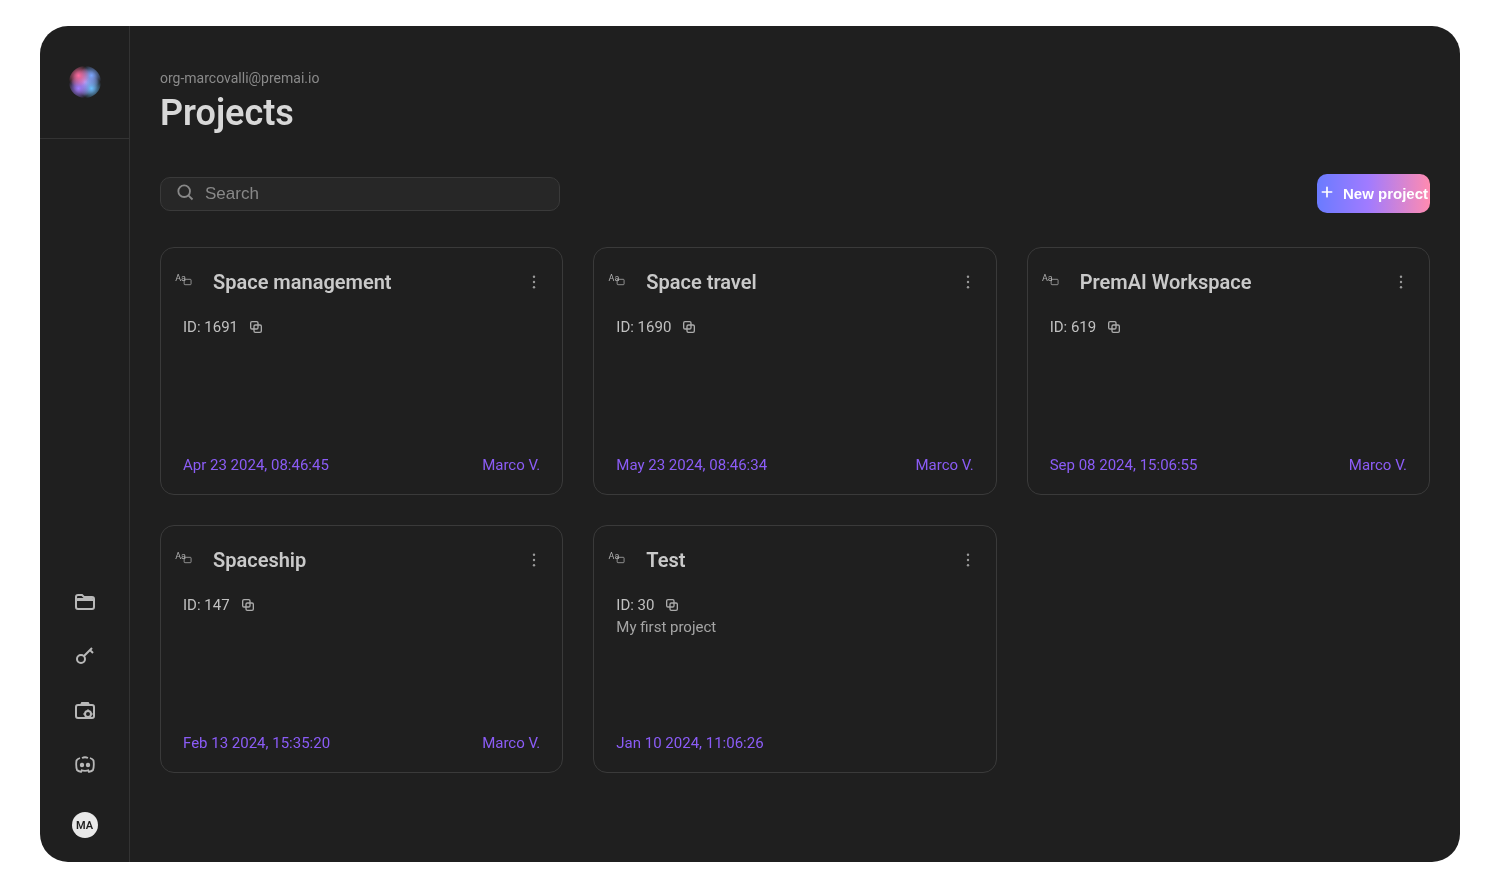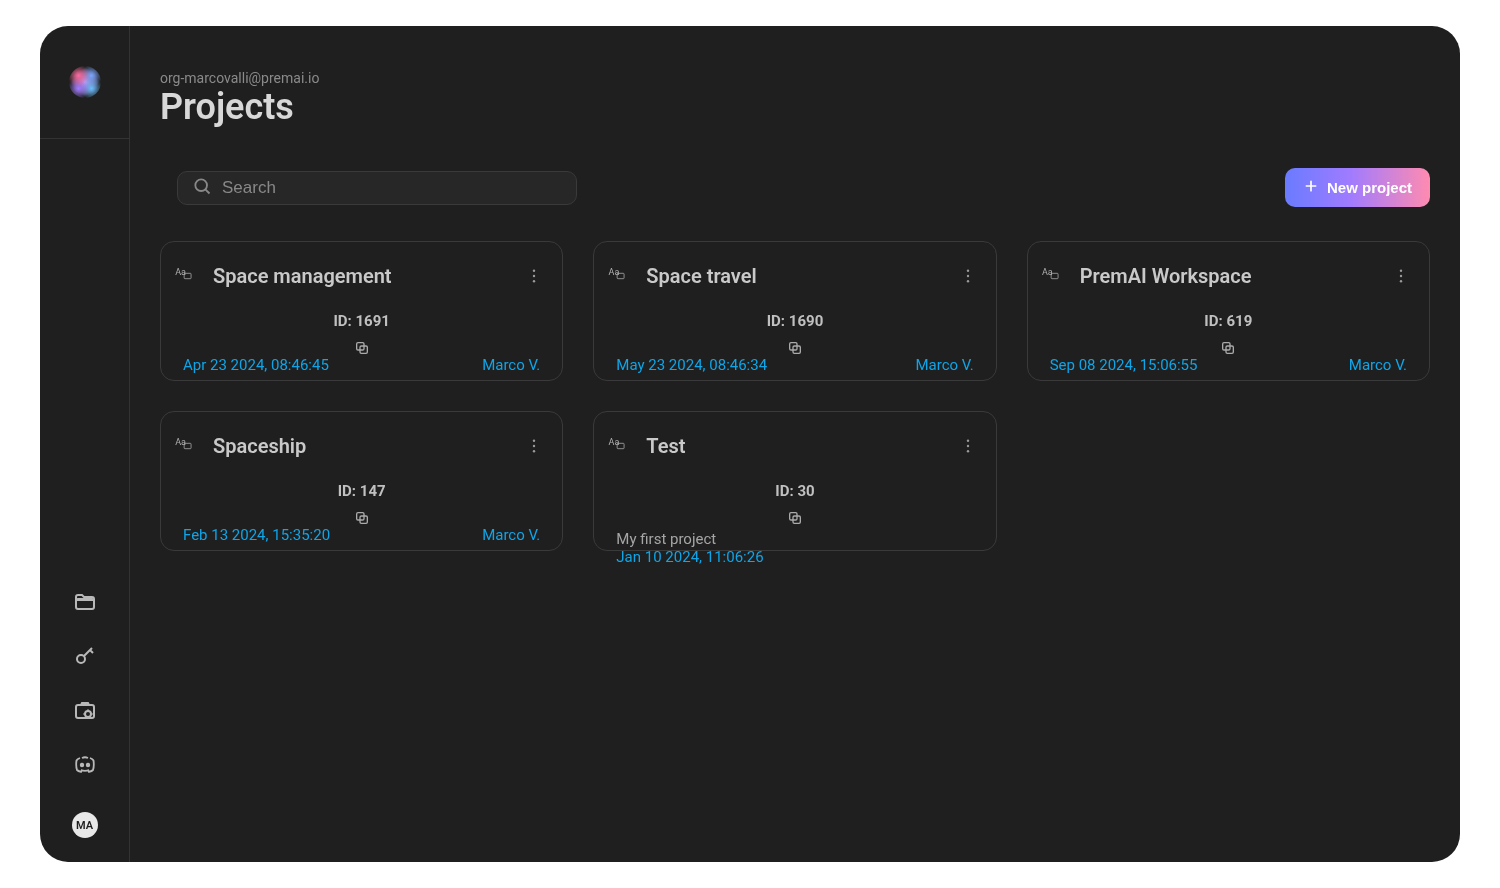--- a/index.html
+++ b/index.html
@@ -78,21 +78,21 @@
       cursor: pointer;
     }
     .main {
       flex: 1;
       padding: 44px 30px 30px 30px;
       color: #b8b8b8;
     }
     .breadcrumb {
       font-size: 14px;
       color: #8a8a8a;
-      margin-bottom: 0;
+      margin-bottom: 6px;
     }
     .page-title {
       font-size: 36px;
       font-weight: 600;
       color: #d8d8d8;
       margin-bottom: 40px;
     }
     .toolbar {
       display: flex;
       align-items: center;
@@ -101,54 +101,53 @@
     }
     .search-wrap {
       display: flex;
       align-items: center;
       gap: 10px;
       background: #272727;
       border: 1px solid #3a3a3a;
       border-radius: 10px;
       padding: 4px 14px;
       width: 400px;
-      margin-left: 17px;
     }
     .search-wrap input {
       background: transparent;
       border: none;
       outline: none;
       color: #ccc;
       font-size: 17px;
       flex: 1;
     }
     .search-wrap input::placeholder { color: #888; }
     .new-btn {
       display: inline-flex;
       align-items: center;
       gap: 8px;
       background: linear-gradient(90deg, #6a7bff 0%, #a07bff 45%, #ff8bb0 100%);
       color: #fff;
       font-size: 15px;
       font-weight: 600;
-      padding: 10px 18px;
+      padding: 10px 2px;
       border-radius: 10px;
       border: none;
       cursor: pointer;
     }
     .cards {
       display: grid;
       grid-template-columns: repeat(3, 1fr);
       gap: 30px;
     }
     .card {
       border: 1px solid #3a3a3a;
       border-radius: 14px;
       padding: 22px 22px 20px 22px;
-      height: 140px;
+      height: 248px;
       display: flex;
       flex-direction: column;
       position: relative;
       cursor: pointer;
     }
     .card-top {
       display: flex;
       align-items: center;
       gap: 10px;
     }
@@ -172,36 +171,35 @@
       justify-content: center;
       color: #9a9a9a;
       cursor: pointer;
     }
     .card-id {
       display: flex;
       align-items: center;
       gap: 10px;
       margin-top: 24px;
       font-size: 15px;
-      font-weight: 700;
+      font-weight: 400;
       color: #c0c0c0;
-      flex-direction: column;
     }
     .copy-icon { width: 16px; height: 16px; color:#aaa; cursor:pointer; }
     .card-desc {
       margin-top: 4px;
       font-size: 15px;
       color: #a5a5a5;
     }
     .card-bottom {
       margin-top: auto;
       display: flex;
       justify-content: space-between;
       font-size: 15px;
-      color: #0ea5e9;
+      color: #8b5cf6;
     }
   </style>
 </head>
 <body>
 
 <div class="app-frame">
 
   <div class="sidebar">
     <div class="logo"></div>
     <div class="sidebar-top-divider"></div>

